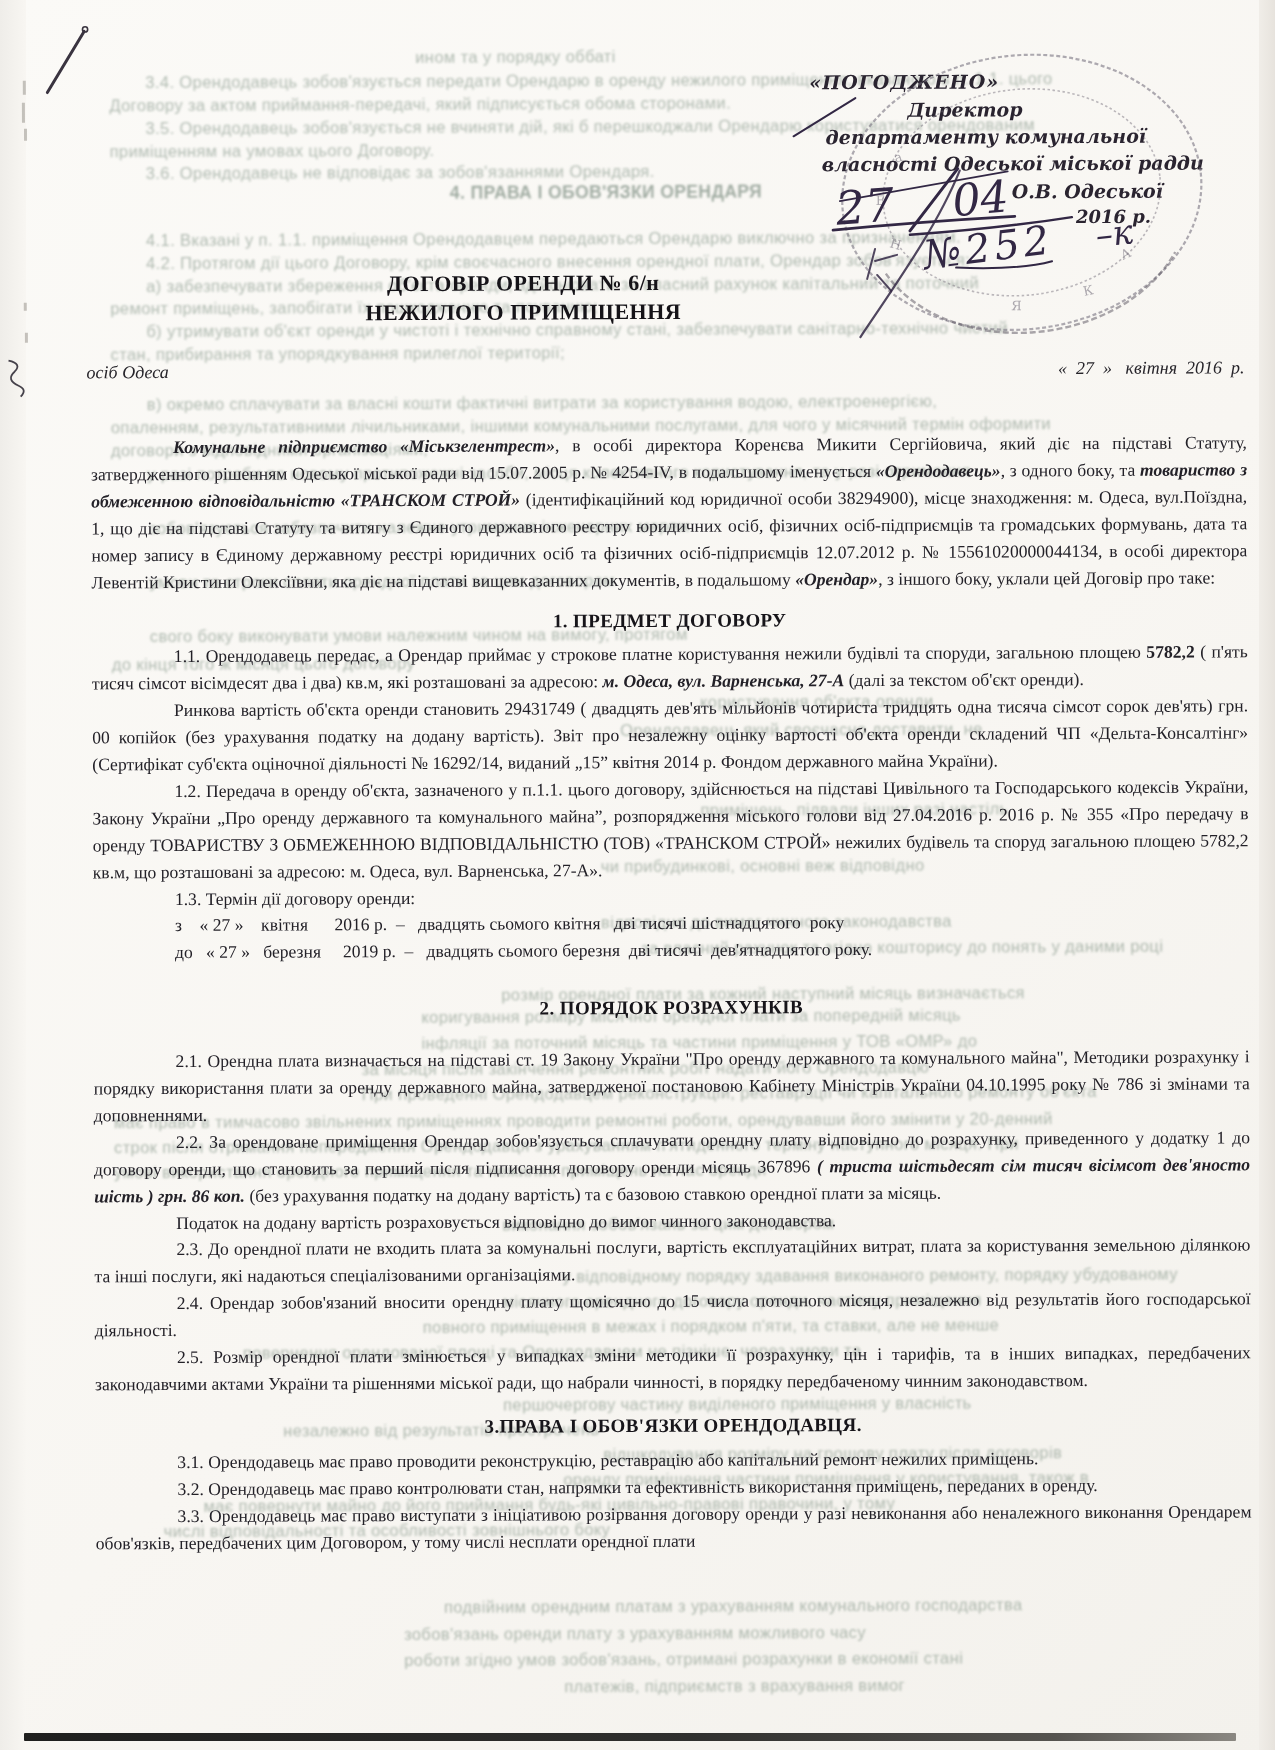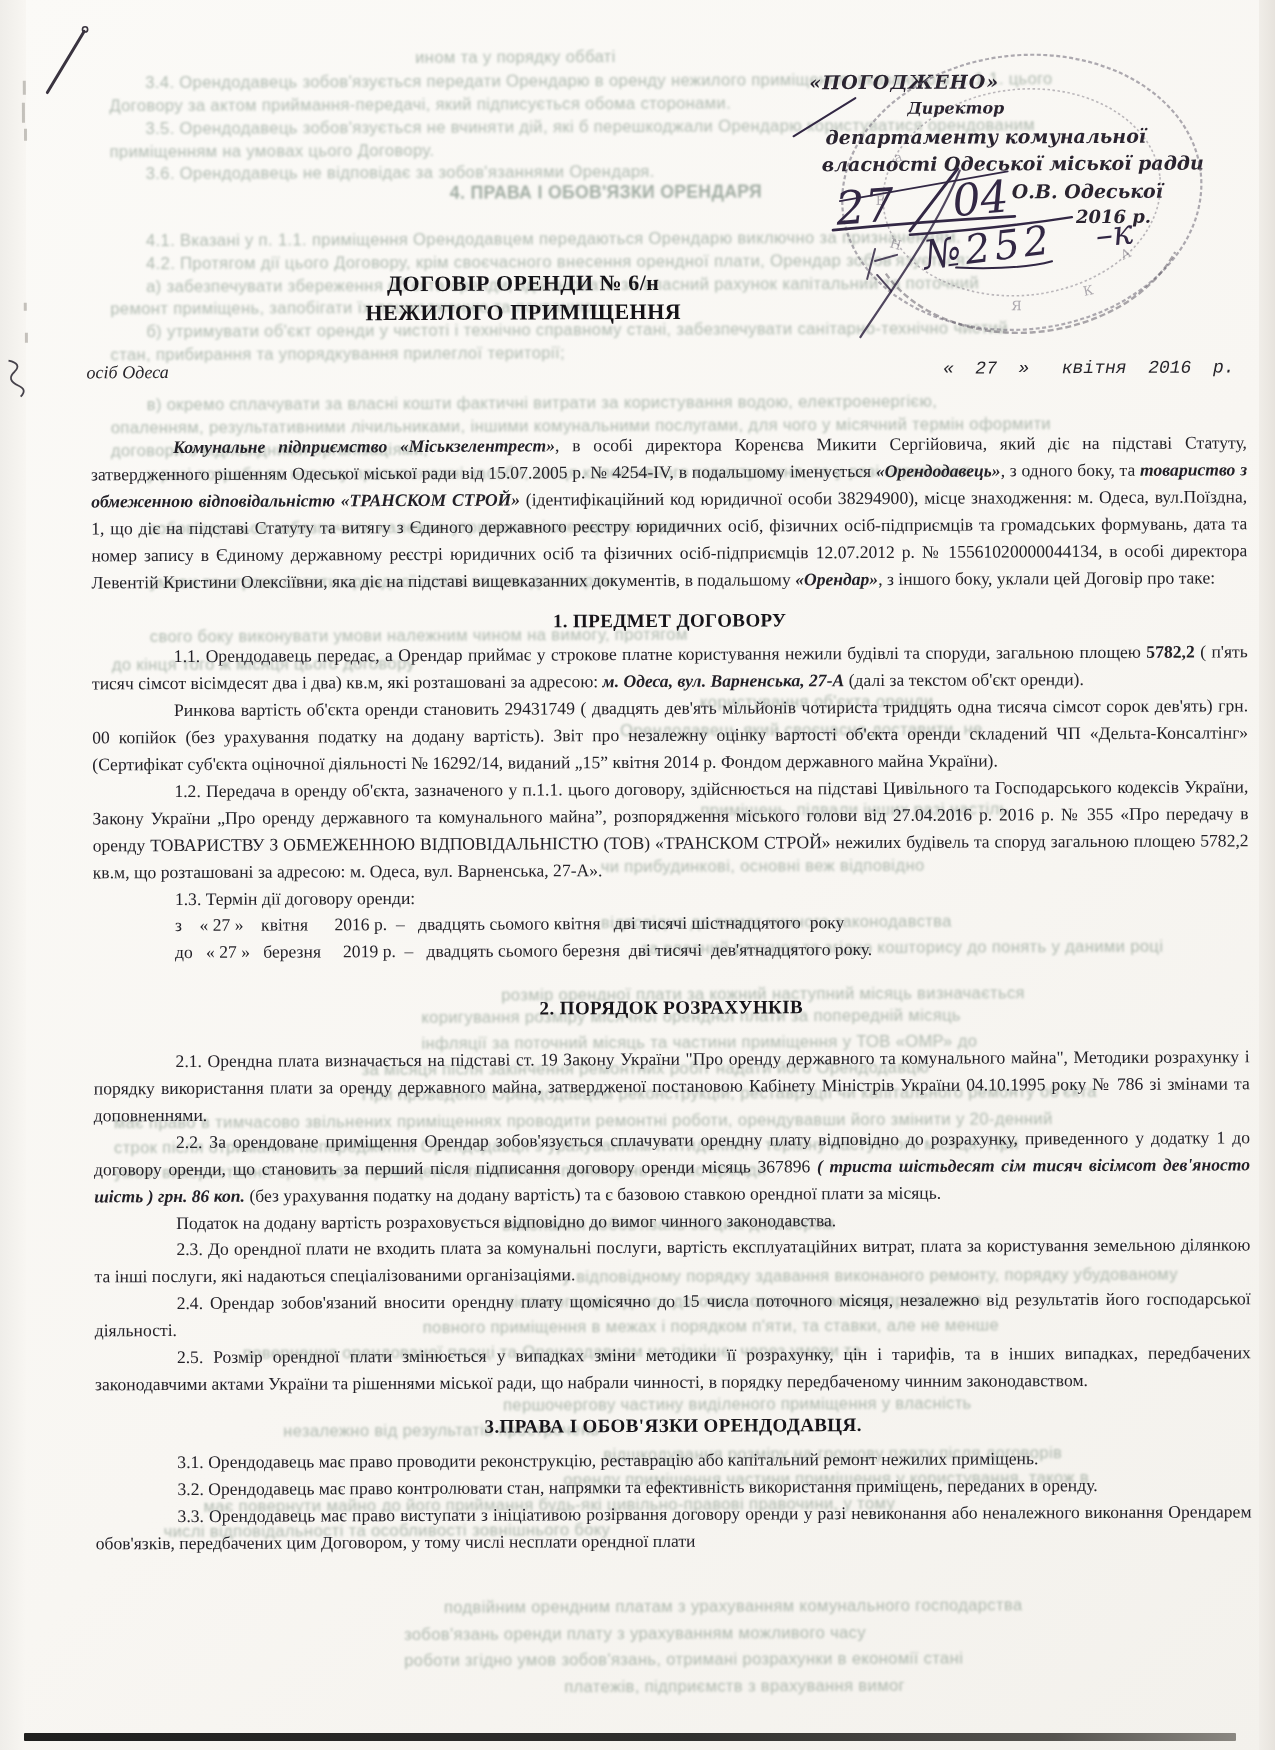--- a/index.html
+++ b/index.html
@@ -24,35 +24,35 @@
   .ghost.gb{font-weight:bold;color:rgba(88,110,94,0.55);font-size:17.5px;}
 
   
   .doc-layer{position:absolute;inset:0;z-index:2;color:#201e24;}
   .title-block{position:absolute;top:268px;left:0;width:1050px;text-align:center;
          font-weight:bold;font-size:22px;line-height:29px;letter-spacing:.5px;
          font-family:"Liberation Serif",serif;color:#151318;}
   .place-date{position:absolute;top:360px;left:88px;width:1160px;font-size:18px;
          font-style:italic;color:#26242a;}
   .place{position:absolute;left:0;top:0;}
-  .date{position:absolute;right:12px;top:0;white-space:pre;font-family:Liberation Mono, monospace;}
+  .date{position:absolute;right:2px;top:0;white-space:pre;}
   .doc-body{position:absolute;top:432px;left:92px;width:1156px;
          font-size:17.6px;line-height:26.9px;text-align:justify;color:#232128;}
   .doc-body p{margin:0;text-indent:82px;}
   .doc-body p.pre{white-space:pre-wrap;text-align:left;}
   .doc-body .sec-heading{font-weight:bold;text-align:center;text-indent:0;
          font-size:19px;color:#17151a;letter-spacing:.4px;}
   .b{font-weight:bold;} .bi{font-weight:bold;font-style:italic;}
 
   
   .stamp-block{position:absolute;z-index:2;font-family:"DejaVu Serif",serif;
          font-style:italic;font-weight:bold;color:#2a2430;}
   .st-line{position:absolute;white-space:nowrap;}
   .st-approved{left:812px;top:72px;font-size:19px;letter-spacing:1px;}
-  .st-l1{left:910px;top:100px;font-size:16px;}
+  .st-l1{left:910px;top:100px;font-size:19px;}
   .st-l2{left:828px;top:127px;font-size:19px;}
   .st-l3{left:824px;top:154px;font-size:19px;}
   .st-name{left:1014px;top:182px;font-size:19px;}
   .st-year{left:1078px;top:208px;font-size:18px;}
 
   
   .overlay{position:absolute;inset:0;z-index:3;pointer-events:none;}
   svg text.hand{font-family:"DejaVu Serif",serif;font-style:italic;fill:#322744;}
   svg text.sealtxt{font-family:"DejaVu Serif",serif;fill:#6e6876;opacity:.55;}
 </style>

